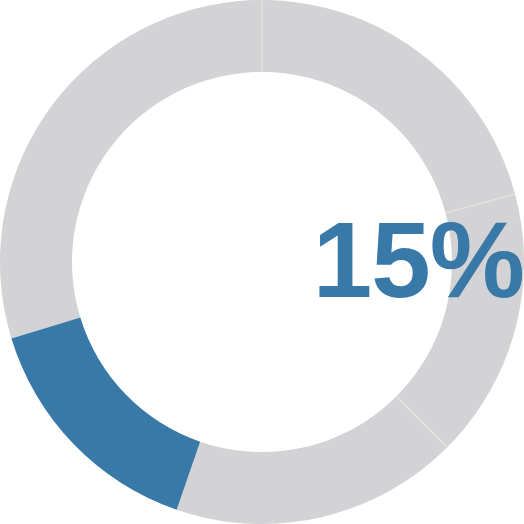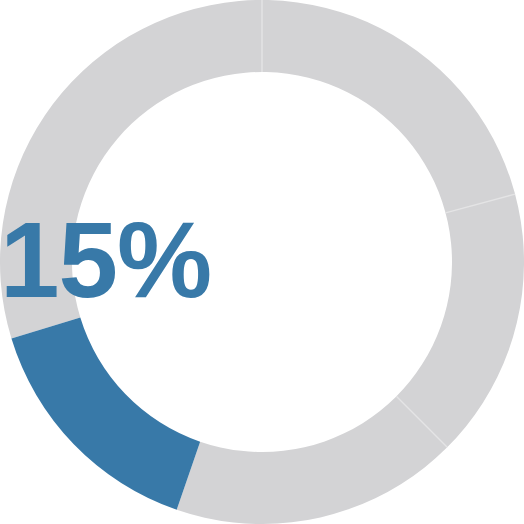--- a/index.html
+++ b/index.html
@@ -29,21 +29,21 @@
     display: block;
   }
   #center-label-wrap {
     position: absolute;
     left: 0;
     top: 0;
     width: 524px;
     height: 524px;
     display: flex;
     align-items: center;
-    justify-content: flex-start;
+    justify-content: flex-end;
     pointer-events: none;
   }
   #center-value {
     font-family: "Liberation Sans", "DejaVu Sans", sans-serif;
     font-size: 107px;
     font-weight: bold;
     line-height: 1;
     letter-spacing: -1px;
     color: #3879a8;
     -webkit-font-smoothing: antialiased;

